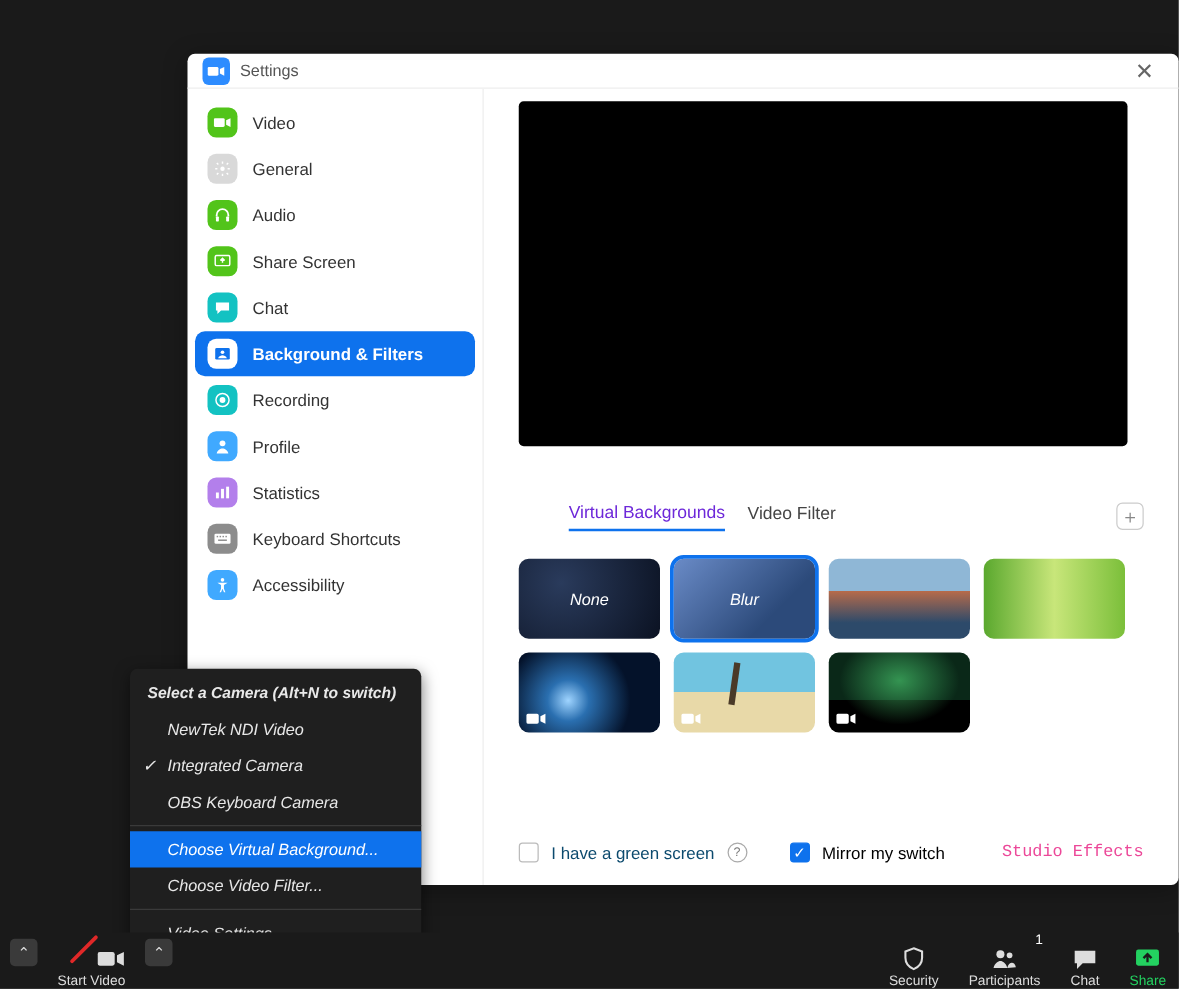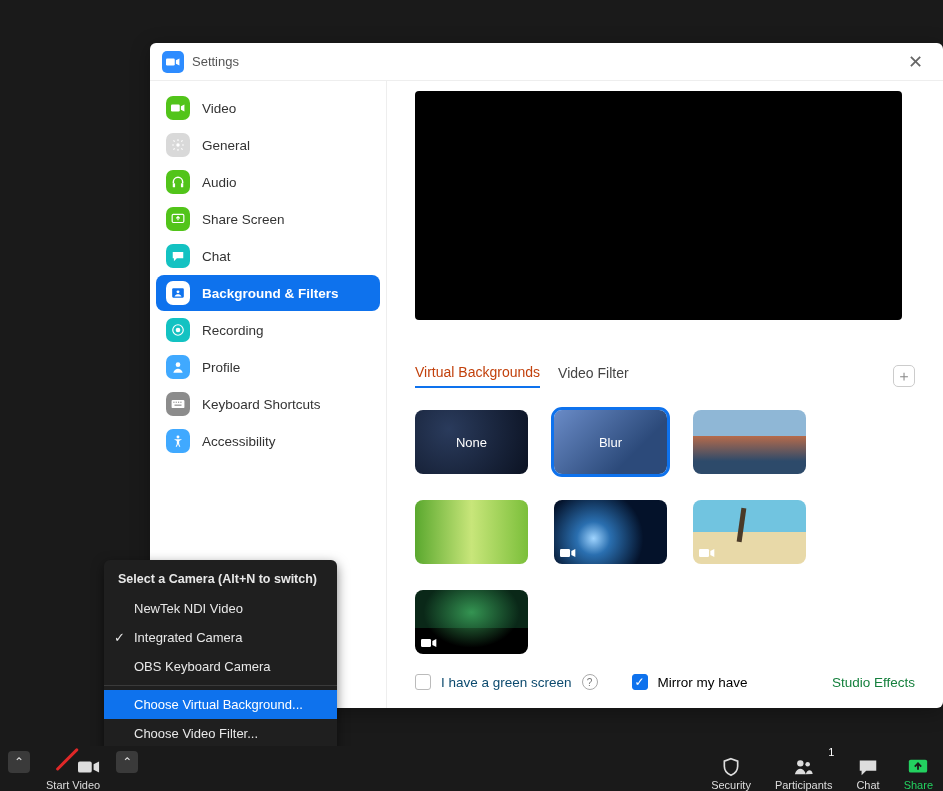--- a/index.html
+++ b/index.html
@@ -1,56 +1,56 @@
 <!DOCTYPE html>
 <html><head>
 <meta charset="utf-8">
 <style>
 * { box-sizing: border-box; margin: 0; padding: 0; font-family: -apple-system, BlinkMacSystemFont, "Segoe UI", Arial, sans-serif; }
 body { background: #1a1a1a; width: 943px; height: 791px; overflow: hidden; position: relative; }
 
 
 .settings-window { position: absolute; left: 150px; top: 43px; width: 793px; height: 665px; background: #fff; border-radius: 6px; box-shadow: 0 4px 20px rgba(0,0,0,0.3); display: flex; flex-direction: column; }
-.titlebar { height: 38px; display: flex; align-items: center; padding: 0 12px; border-bottom: 1px solid #eee; }
+.titlebar { height: 28px; display: flex; align-items: center; padding: 0 12px; border-bottom: 1px solid #eee; }
 .app-icon { width: 22px; height: 22px; background: #2d8cff; border-radius: 5px; display: flex; align-items: center; justify-content: center; margin-right: 8px; }
 .app-icon svg { width: 14px; height: 10px; }
 .title-text { color: #555; font-size: 13px; }
 .close-x { margin-left: auto; font-size: 18px; color: #666; cursor: pointer; padding: 4px 8px; }
 
 .settings-body { flex: 1; display: flex; overflow: hidden; }
 .sidebar { width: 238px; border-right: 1px solid #eee; padding: 8px 6px; }
 .side-item { display: flex; align-items: center; height: 36px; padding: 0 10px; border-radius: 8px; cursor: pointer; margin: 1px 0; }
 .side-item.active { background: #0e72ed; }
 .side-item.active .side-label { color: #fff; font-weight: 700; }
 .side-ico { width: 24px; height: 24px; border-radius: 7px; display: flex; align-items: center; justify-content: center; margin-right: 12px; flex-shrink: 0; }
 .side-label { font-size: 13.5px; color: #333; }
 
 .content { flex: 1; padding: 10px 28px 18px; display: flex; flex-direction: column; }
 .preview { width: 487px; height: 276px; background: #000; border-radius: 4px; }
 .tabs { display: flex; gap: 18px; margin-top: 44px; align-items: center; }
 .tab { font-size: 14px; color: #444; padding-bottom: 6px; cursor: pointer; }
-.tab.active { color: #c2410c; border-bottom: 2px solid #0e72ed; }
+.tab.active { color: #6d28d9; border-bottom: 2px solid #0e72ed; margin-left: 40px; }
 .add-btn { margin-left: auto; width: 22px; height: 22px; border: 1px solid #ccc; border-radius: 5px; display:flex; align-items:center; justify-content:center; color:#888; font-size:15px; cursor:pointer;}
 
-.thumbs { display: flex; flex-wrap: wrap; gap: 26px; margin-top: 22px; width: 500px; }
+.thumbs { display: flex; flex-wrap: wrap; gap: 11px; margin-top: 22px; width: 500px; font-style: italic; }
 .thumb { width: 113px; height: 64px; border-radius: 8px; overflow: hidden; position: relative; cursor: pointer; }
 .thumb.selected { outline: 3px solid #0e72ed; outline-offset: 0; }
 .thumb-label { position:absolute; inset:0; display:flex; align-items:center; justify-content:center; color:#fff; font-size:13px; }
 .thumb .cam-ico { position:absolute; left:6px; bottom:5px; width:16px; height:12px; }
 
 .footer-row { margin-top: auto; display: flex; align-items: center; gap: 10px; padding-top: 20px; font-size: 13.5px; }
 .cb { width: 16px; height: 16px; border: 1px solid #bbb; border-radius: 3px; display:inline-flex; align-items:center; justify-content:center; }
 .cb.checked { background:#0e72ed; border-color:#0e72ed; }
 .cb.checked::after { content:"✓"; color:#fff; font-size:12px; line-height:1; }
 .muted { color:#0c4a6e; }
 .help-ico { width:16px; height:16px; border:1px solid #aaa; border-radius:50%; display:inline-flex; align-items:center; justify-content:center; font-size:10px; color:#777; }
-.studio-link { margin-left:auto; color:#15803d; cursor:pointer; }
-
-
-.camera-menu { position:absolute; left:104px; top:560px; width:233px; background:#1f1f1f; border-radius:6px; color:#e8e8e8; font-size:13px; padding: 0 0 6px; box-shadow: 0 4px 12px rgba(0,0,0,0.5); }
+.studio-link { margin-left:auto; color:#ec4899; cursor:pointer;font-family:Liberation Mono, monospace; }
+
+
+.camera-menu { position:absolute; left:104px; top:535px; width:233px; background:#1f1f1f; border-radius:6px; color:#e8e8e8; font-size:13px; padding: 0 0 6px; box-shadow: 0 4px 12px rgba(0,0,0,0.5); font-style: italic; }
 .menu-header { padding: 12px 14px 8px; font-weight:600; font-size:12.5px; }
 .menu-item { padding: 7px 12px 7px 30px; cursor:pointer; position:relative; }
 .menu-item.highlight { background:#0e72ed; color:#fff; }
 .menu-item .check { position:absolute; left:10px; top:7px; font-size:13px; }
 .menu-sep { height:1px; background:#3a3a3a; margin: 4px 0; }
 
 
 .bottombar { position:absolute; left:0; right:0; bottom:0; height:45px; background:#1a1a1a; display:flex; align-items:flex-end; color:#ccc; }
 .bb-left { display:flex; align-items:center; padding: 0 4px 0 2px; }
 .chevron-btn { width:22px; height:22px; display:flex; align-items:center; justify-content:center; cursor:pointer; color:#ddd; background:#3a3a3a; border-radius:4px; margin: 0 6px 14px; font-size:12px;}
@@ -163,20 +163,30 @@
       <div class="side-item">
         <span class="side-ico" style="background:#40a9ff">
             <svg width="14" height="14" viewBox="0 0 24 24">
               <circle cx="12" cy="8" r="4" fill="#fff"></circle>
               <path d="M4 22c1-5 5-7 8-7s7 2 8 7" fill="#fff"></path>
             </svg>
           </span>
         <span class="side-label">Profile</span>
       </div>
 
+      <div class="side-item">
+        <span class="side-ico" style="background:#b37feb">
+            <svg width="14" height="12" viewBox="0 0 24 20">
+              <rect x="3" y="10" width="4" height="8" fill="#fff"></rect>
+              <rect x="10" y="5" width="4" height="13" fill="#fff"></rect>
+              <rect x="17" y="2" width="4" height="16" fill="#fff"></rect>
+            </svg>
+          </span>
+        <span class="side-label">Statistics</span>
+      </div>
 
       <div class="side-item">
         <span class="side-ico" style="background:#8c8c8c">
             <svg width="14" height="10" viewBox="0 0 24 16">
               <rect x="1" y="1" width="22" height="14" rx="2" fill="#fff"></rect>
               <rect x="4" y="4" width="2" height="2" fill="#8c8c8c"></rect>
               <rect x="8" y="4" width="2" height="2" fill="#8c8c8c"></rect>
               <rect x="12" y="4" width="2" height="2" fill="#8c8c8c"></rect>
               <rect x="16" y="4" width="2" height="2" fill="#8c8c8c"></rect>
               <rect x="6" y="9" width="12" height="2" fill="#8c8c8c"></rect>
@@ -234,21 +244,21 @@
             </svg>
         </div>
       </div>
 
       <div class="footer-row">
         <span class="cb"></span>
         <span class="muted">I have a green screen</span>
         <span class="help-ico">?</span>
         <span style="width:14px"></span>
         <span class="cb checked"></span>
-        <span>Mirror my have</span>
+        <span>Mirror my switch</span>
         <span class="studio-link">Studio Effects</span>
       </div>
     </div>
   </div>
 </div>
 
 <div class="camera-menu">
   <div class="menu-header">Select a Camera (Alt+N to switch)</div>
   <div class="menu-item"><span>NewTek NDI Video</span></div>
   <div class="menu-item"><span class="check">✓</span><span>Integrated Camera</span></div>

